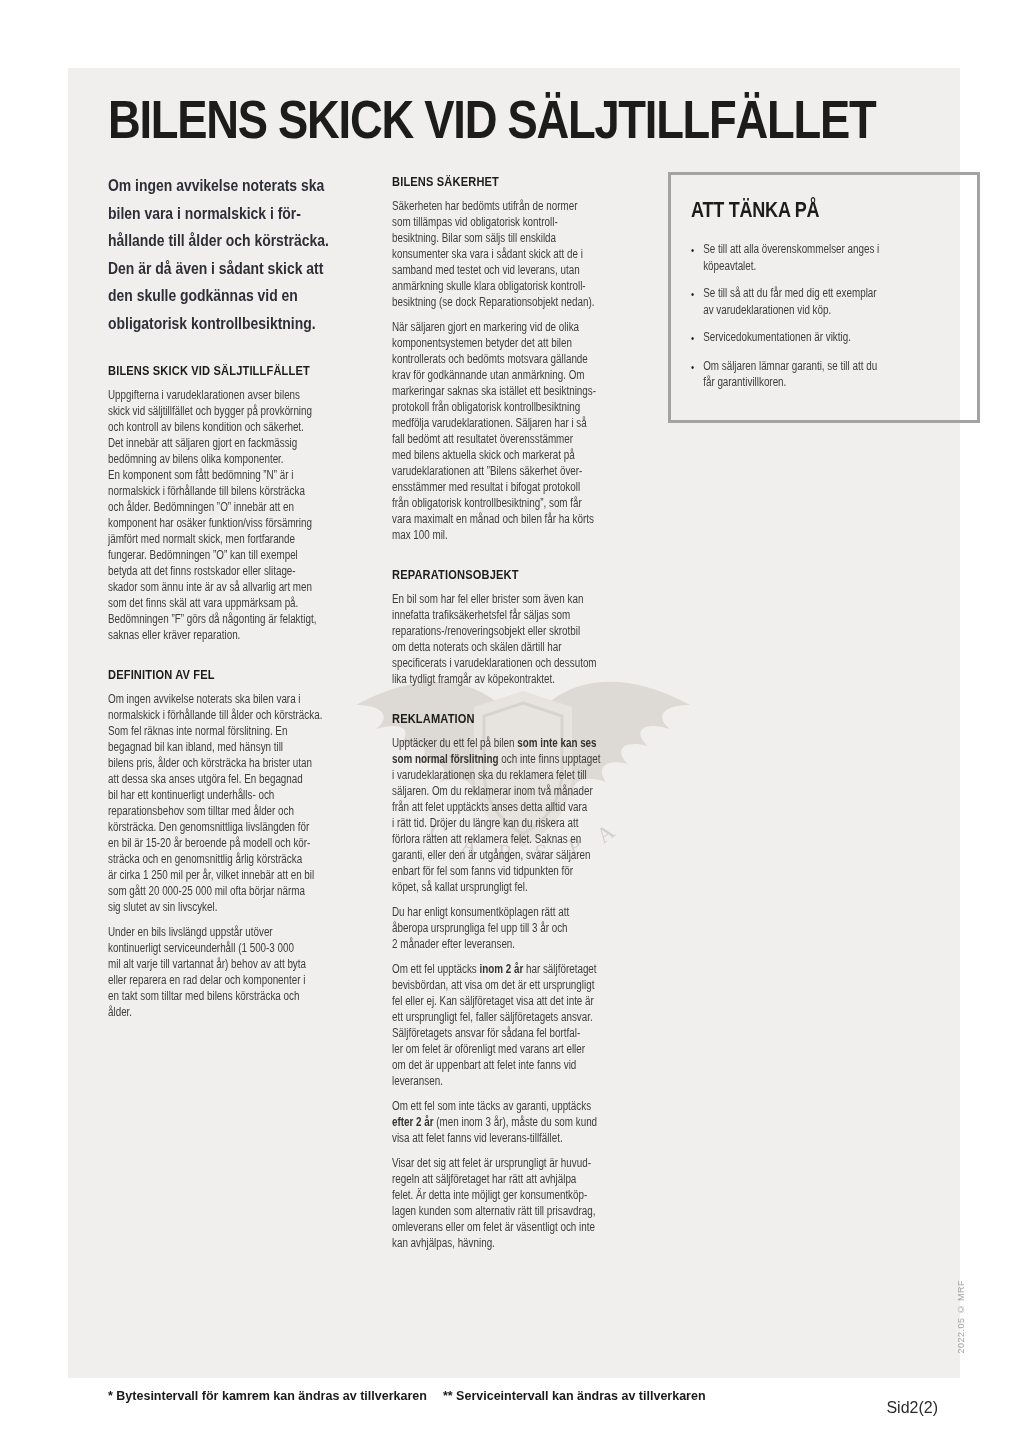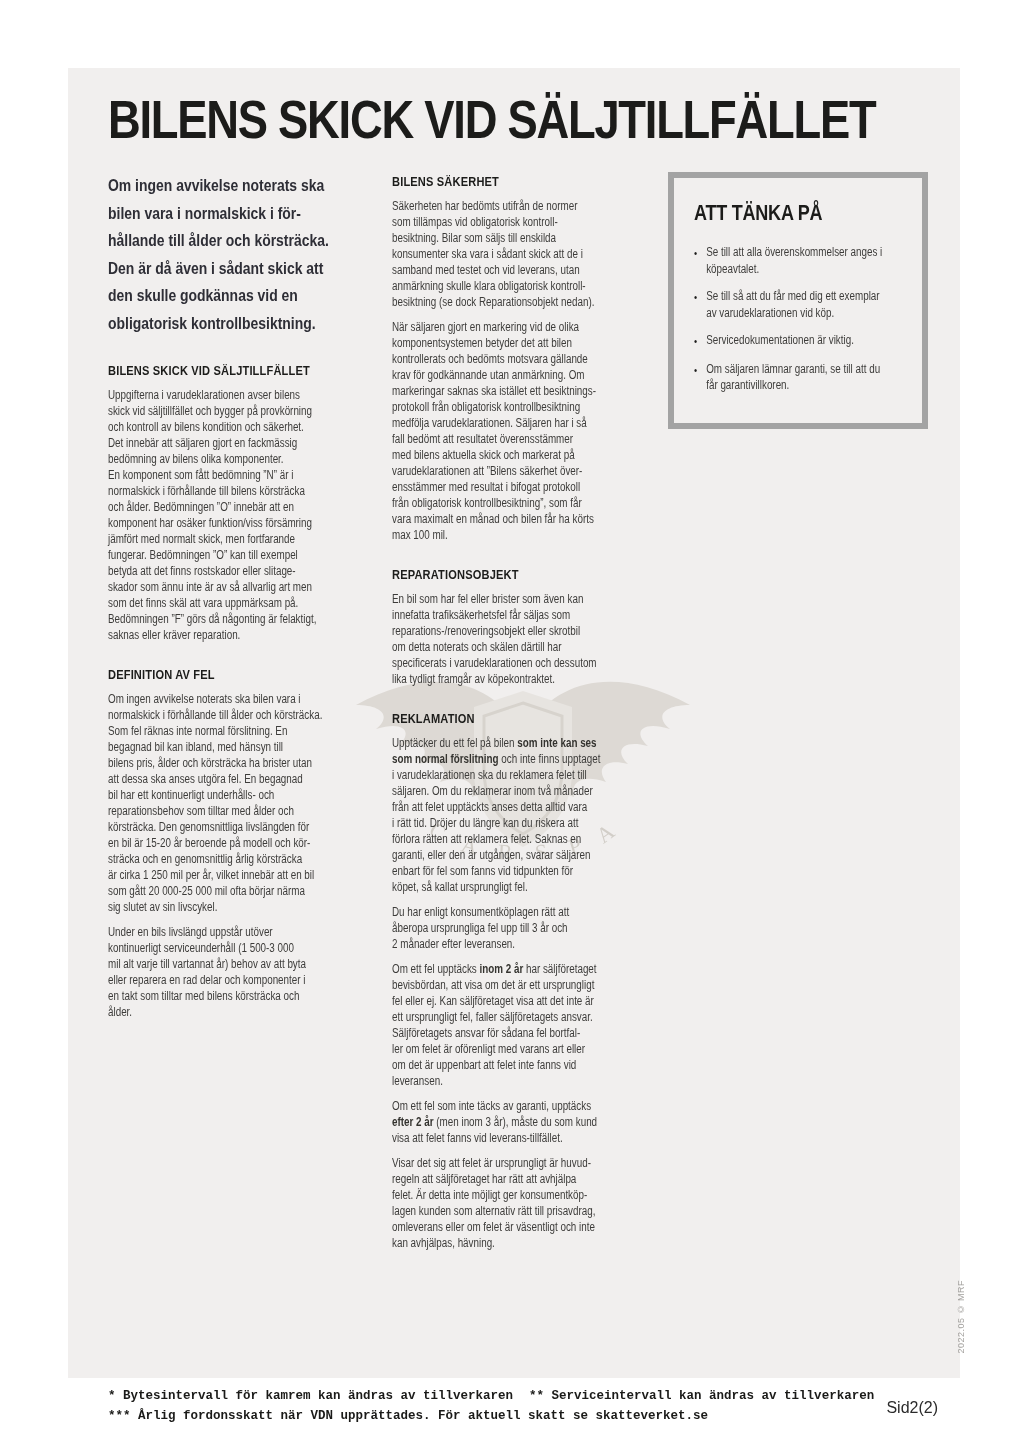--- a/index.html
+++ b/index.html
@@ -12,29 +12,29 @@
          transform:scaleX(0.84);transform-origin:0 0;}
   .col{position:absolute;top:104px;z-index:1;transform:scaleX(0.82);transform-origin:0 0;}
   .col1{left:40px;width:322px;}
   .col2{left:324px;width:322px;}
   .intro{font-size:17px;font-weight:700;line-height:27.5px;color:#2e2e36;
          margin:0 0 26px 0;white-space:pre-line;}
   h2.sec{font-size:13.5px;font-weight:700;color:#1c1c1a;margin:24px 0 9px 0;letter-spacing:0.2px;}
   h2.sec.mt0{margin-top:2px;}
   .body{font-size:12px;line-height:16px;color:#3d3c3a;margin:0 0 9px 0;white-space:pre-line;}
   .b{font-weight:700;color:#34332f;}
-  .tips-box{position:absolute;left:600px;top:104px;width:260px;z-index:1;
-            border:6px solid #a3a3a3;padding:22px 14px 18px 20px;box-sizing:border-box;}
+  .tips-box{position:absolute;left:600px;top:104px;width:312px;z-index:1;
+            border:3px solid #a3a3a3;padding:22px 14px 18px 20px;box-sizing:border-box;}
   .tips-inner{width:284px;transform:scaleX(0.82);transform-origin:0 0;}
   .tips-heading{font-size:22px;font-weight:800;color:#1c1c1a;margin:0 0 18px 0;letter-spacing:-0.3px;}
   .tip{display:flex;gap:11px;margin-bottom:11px;font-size:12px;line-height:16.5px;color:#3d3c3a;}
   .tip .dot{flex:0 0 auto;font-size:11px;padding-top:1px;color:#1c1c1a;}
   .tip .txt{white-space:pre-line;}
   .footer{position:absolute;left:108px;top:1386px;font-size:12.5px;font-weight:700;
-          color:#1a1a18;line-height:20px;z-index:2;font-family:Liberation Mono, monospace;}
+          color:#1a1a18;line-height:20px;z-index:2;}
   .footer .gap{display:inline-block;width:16px;}
   .sid{position:absolute;right:86px;top:1399px;font-size:16px;color:#2b2b2b;z-index:2;}
   .edition{position:absolute;left:956px;top:1280px;font-size:9px;color:#a3a19e;letter-spacing:0.5px;
            writing-mode:vertical-rl;transform:rotate(180deg);z-index:2;}
 </style>
 </head>
 <body>
 
 <div class="page">
   <div class="panel">
@@ -186,18 +186,17 @@
             <span class="txt">Om säljaren lämnar garanti, se till att du
 får garantivillkoren.</span>
           </div>
       </div>
     </div>
 
   </div>
 
   <div class="footer">
     <div><span>* Bytesintervall för kamrem kan ändras av tillverkaren</span><span class="gap"></span><span>** Serviceintervall kan ändras av tillverkaren</span></div>
-    <div><span>*** Årlig fordonsskatt när VDN upprättades. För aktuell skatt se skatteverket.se</span></div>
   </div>
 
   <div class="sid">Sid2(2)</div>
   <div class="edition">2022.05 © MRF</div>
 </div>
 
 </body></html>

